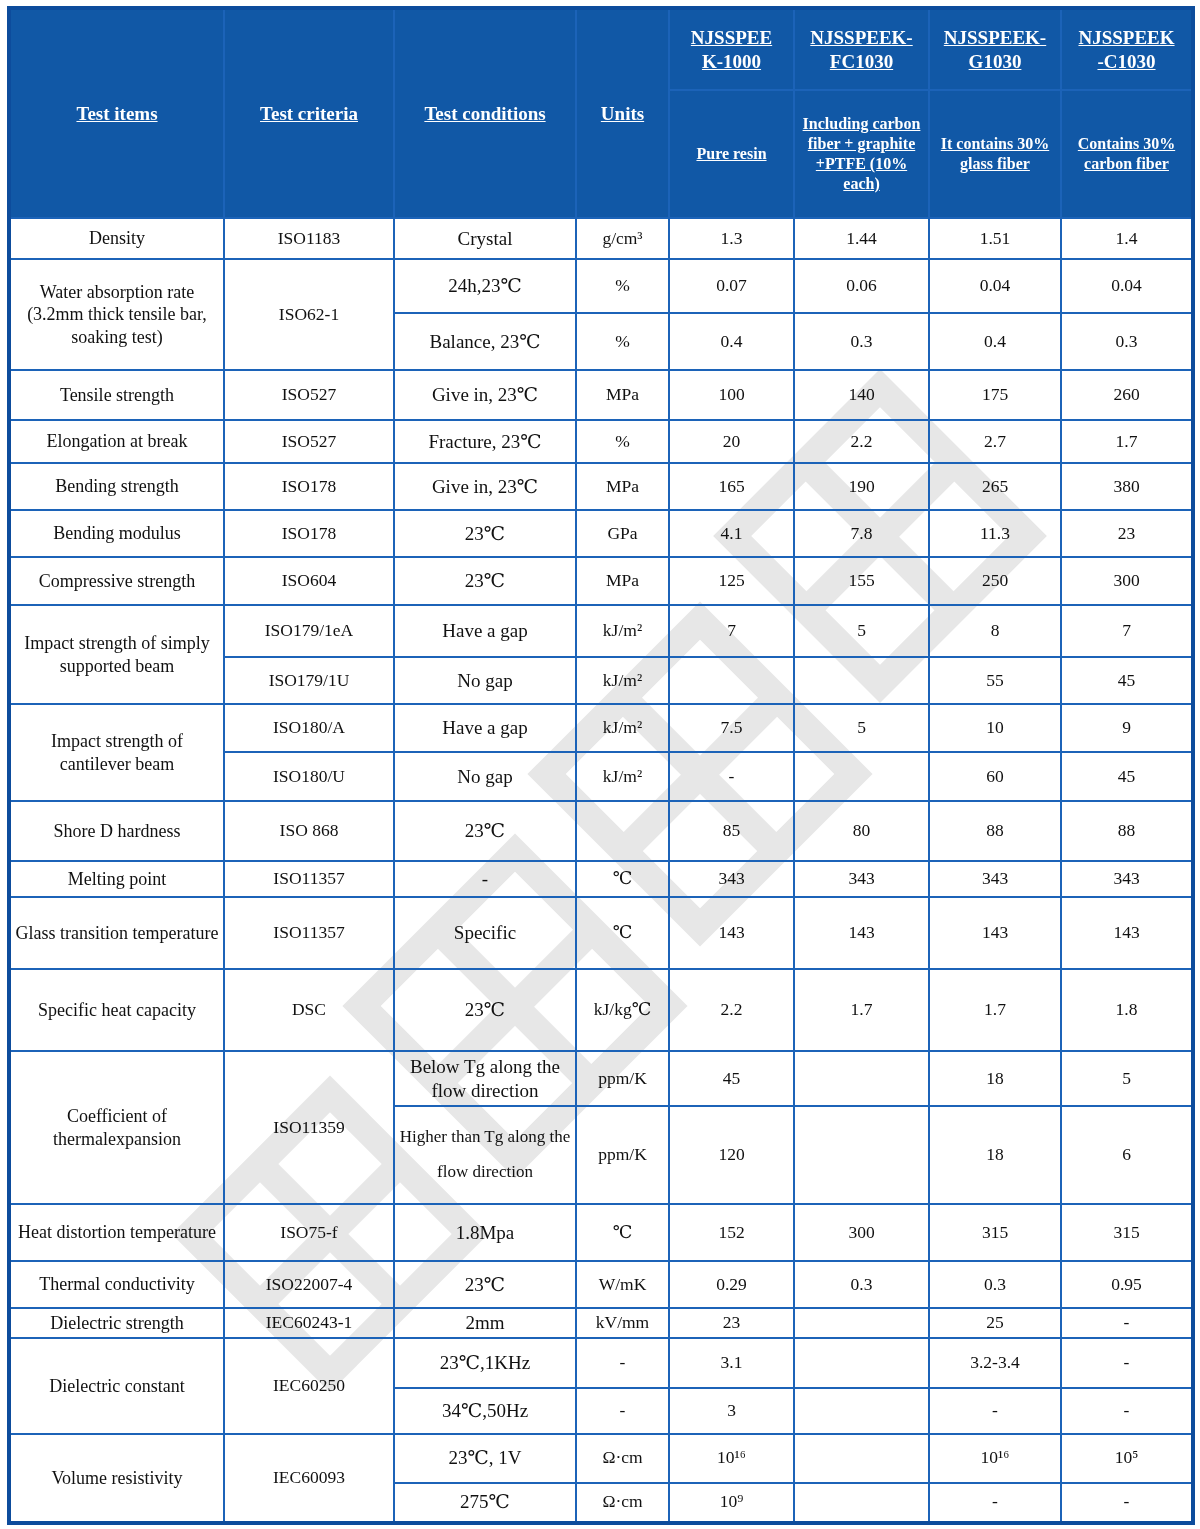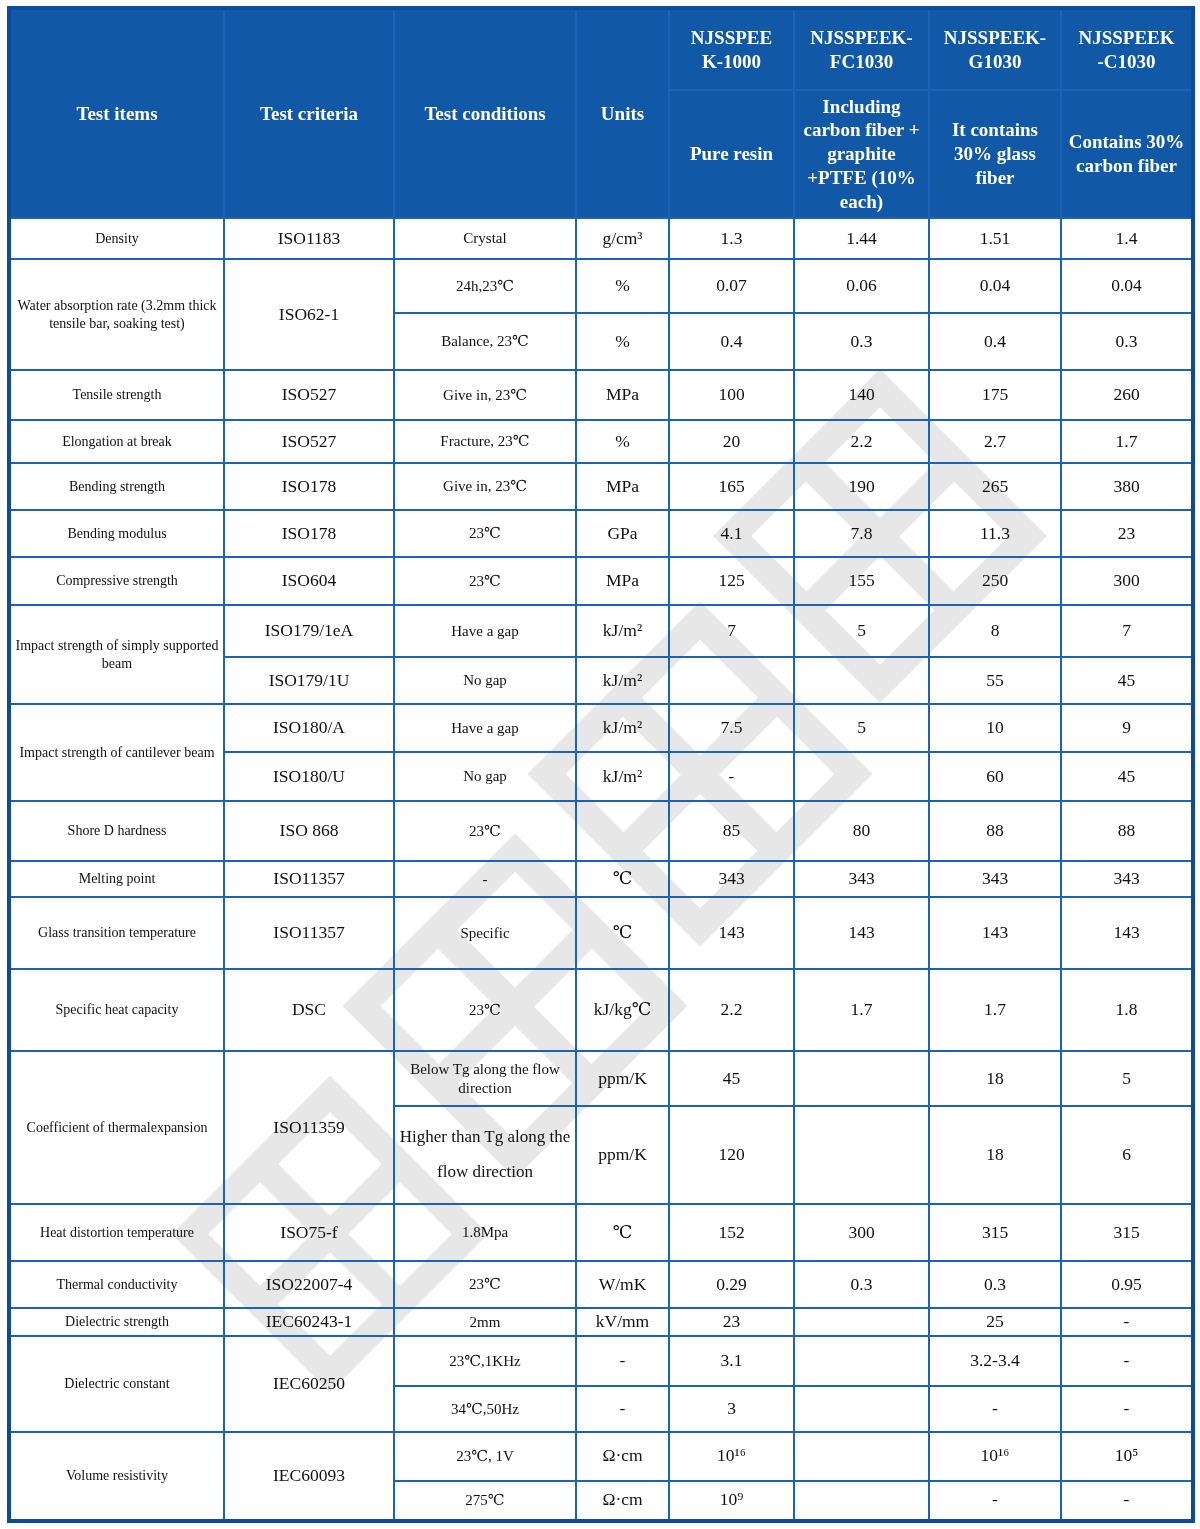--- a/index.html
+++ b/index.html
@@ -8,26 +8,26 @@
   .stage{position:relative;width:1200px;height:1529px;}
   
   .wm{position:absolute;left:0;top:0;z-index:0;pointer-events:none;}
   
   table.spec{border-collapse:collapse;table-layout:fixed;width:1184px;
              position:relative;z-index:1;margin:6px 0 0 7px;
              border:4px solid #0d4c9c;}
   td,th{border:2px solid #1c63b8;text-align:center;vertical-align:middle;
         padding:2px 4px;color:#111;font-size:17.5px;line-height:1.25;
         background:transparent;overflow:hidden;}
-  th{background:#1158a6;color:#ffffff;font-weight:bold;font-size:19px;}
-  th.desc{font-size:19px;}
+  th{background:#1158a6;color:#ffffff;font-weight:bold;font-size:19px;text-decoration:underline;}
+  th.desc{font-size:16px;}
   th.model{white-space:pre-line;}
-  .cond{font-size:15px;}
+  .cond{font-size:19px;}
   .tall-cond{line-height:2.05;font-size:17px;}
-  .item{font-size:14px;}
+  .item{font-size:18px;}
 </style>
 </head>
 <body>
 <div class="stage">
 
   <svg class="wm" width="1200" height="1529" viewBox="0 0 1200 1529" aria-label="南京首塑">
     <g fill="#d8d8d8" opacity="0.62">
       <g transform="translate(880,530) rotate(45)">
         <rect x="-118" y="-118" width="236" height="27"></rect>
           <rect x="-118" y="-13" width="236" height="27"></rect>

